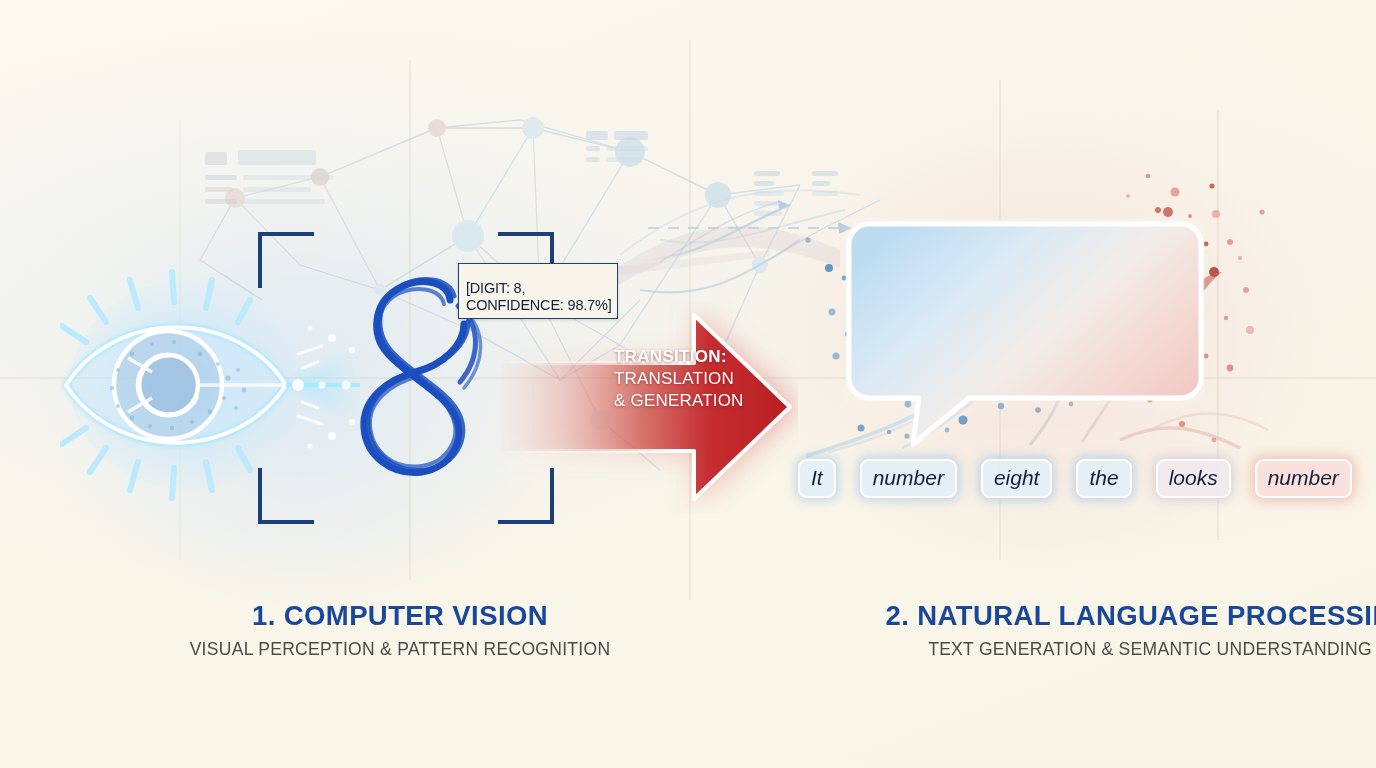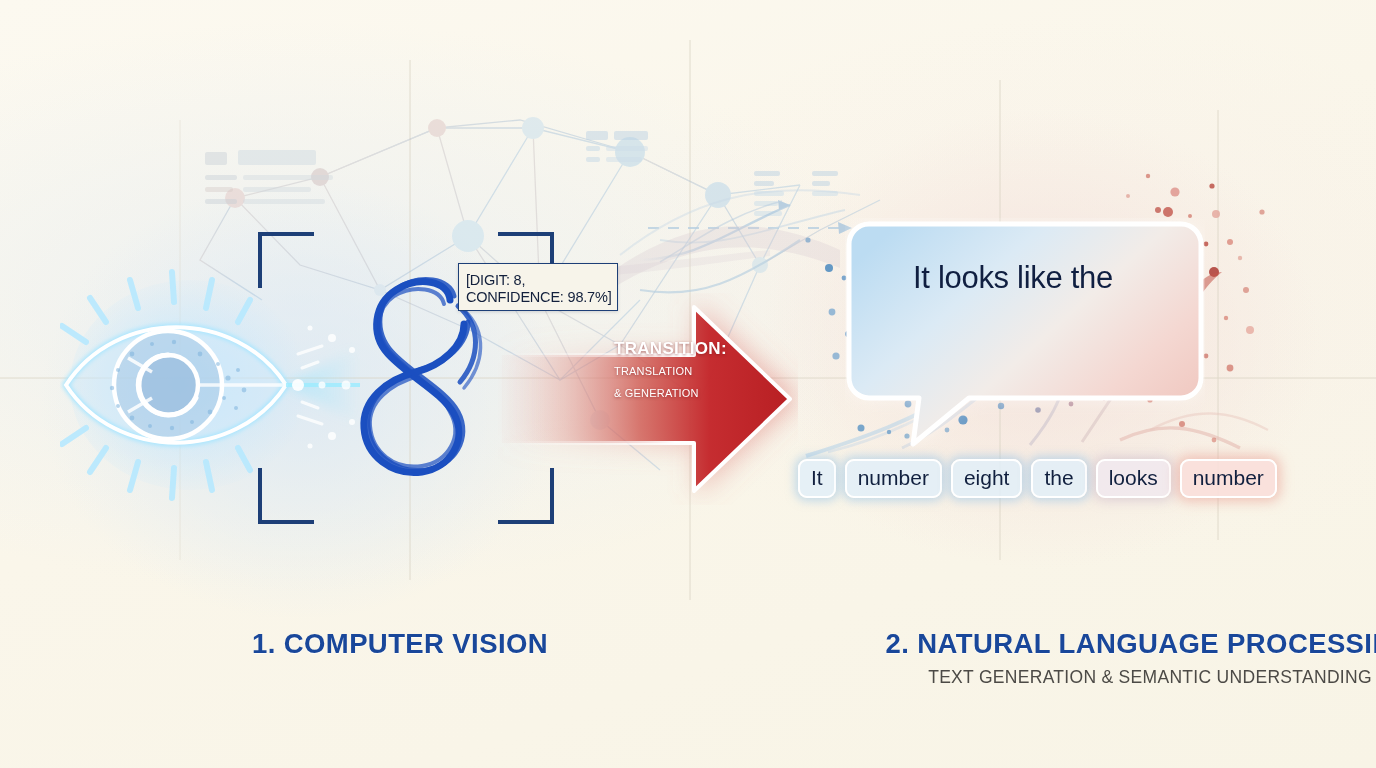--- a/index.html
+++ b/index.html
@@ -67,56 +67,56 @@
     top: 262px;
     width: 180px;
     height: 230px;
   }
 
   
   .label-box {
     position: absolute;
     left: 458px;
     top: 263px;
-    padding: 8px 6px 5px 7px;
+    padding: 16px 6px 5px 7px;
     background: #f7f4ea;
     border: 1.6px solid #1d3f77;
     box-shadow: 0 1px 3px rgba(40,50,80,0.18);
     color: #13203c;
     font-size: 14.5px;
     line-height: 16.5px;
     letter-spacing: -0.2px;
     white-space: pre;
   }
 
   
   .arrow-wrap {
     position: absolute;
     left: 498px;
-    top: 293px;
+    top: 301px;
     width: 300px;
     height: 212px;
   }
   .arrow-text {
     position: absolute;
     left: 116px;
     top: 45px;
     width: 160px;
     color: #ffffff;
     text-shadow: 0 1px 3px rgba(120,20,25,0.55);
     line-height: 22px;
   }
   .arrow-text .l1 {
     font-weight: bold;
     font-size: 17px;
     letter-spacing: 0.3px;
     display: block;
   }
   .arrow-text .l2, .arrow-text .l3 {
-    font-size: 11px;
+    font-size: 17px;
     display: block;
     letter-spacing: 0.2px;
   }
 
   
   .bubble-wrap {
     position: absolute;
     left: 845px;
     top: 218px;
     width: 360px;
@@ -133,21 +133,22 @@
     letter-spacing: -0.3px;
   }
 
   
   .tokens {
     position: absolute;
     left: 798px;
     top: 459px;
     display: flex;
     align-items: center;
-    gap: 9px;
+    gap: 24px;
+    font-style: italic;
   }
   .token {
     border: 2px solid #ffffff;
     border-radius: 9px;
     padding: 5px 11px 6px;
     font-size: 21px;
     color: #11203f;
     background: rgba(226,238,248,0.85);
     box-shadow: 0 0 10px 3px rgba(150,195,232,0.55);
   }
@@ -157,21 +158,20 @@
   }
   .token.mid {
     background: rgba(240,232,238,0.88);
     box-shadow: 0 0 11px 3px rgba(200,180,200,0.5);
   }
 
   
   .caption {
     position: absolute;
     text-align: center;
-    margin-top: 28px;
   }
   .caption .title {
     color: #19479a;
     font-weight: bold;
     font-size: 27.5px;
     letter-spacing: 0.4px;
     text-shadow: 0 1px 1px rgba(255,255,255,0.8);
     white-space: nowrap;
   }
   .caption .sub {
@@ -546,34 +546,34 @@
           <stop offset="100%" stop-color="#efc4bc"></stop>
         </linearGradient>
         <filter id="bubbleGlow" x="-30%" y="-30%" width="160%" height="160%">
           <feGaussianBlur stdDeviation="9"></feGaussianBlur>
         </filter>
       </defs>
       <path d="M24,6 H336 A20,20 0 0 1 356,26 V160 A20,20 0 0 1 336,180 H124 L68,226 L74,180 H24 A20,20 0 0 1 4,160 V26 A20,20 0 0 1 24,6 Z" fill="#ffffff" opacity="0.55" filter="url(#bubbleGlow)"></path>
       <path d="M24,6 H336 A20,20 0 0 1 356,26 V160 A20,20 0 0 1 336,180 H124 L68,226 L74,180 H24 A20,20 0 0 1 4,160 V26 A20,20 0 0 1 24,6 Z" fill="url(#bubbleFill)" stroke="#ffffff" stroke-width="5" stroke-linejoin="round"></path>
     </svg>
     <div class="bubble-text">
-      <div>It looks like the</div>
     </div>
   </div>
 
   <div class="tokens">
     <span class="token">It</span>
     <span class="token">number</span>
     <span class="token">eight</span>
     <span class="token">the</span>
     <span class="token mid">looks</span>
     <span class="token warm">number</span>
   </div>
 
   <div class="caption" id="caption-left">
     <div class="title">1. COMPUTER VISION</div>
+    <div class="sub">VISUAL PERCEPTION &amp; PATTERN RECOGNITION</div>
   </div>
   <div class="caption" id="caption-right">
     <div class="title">2. NATURAL LANGUAGE PROCESSING</div>
     <div class="sub">TEXT GENERATION &amp; SEMANTIC UNDERSTANDING</div>
   </div>
 
 </div>
 
 </body></html>

